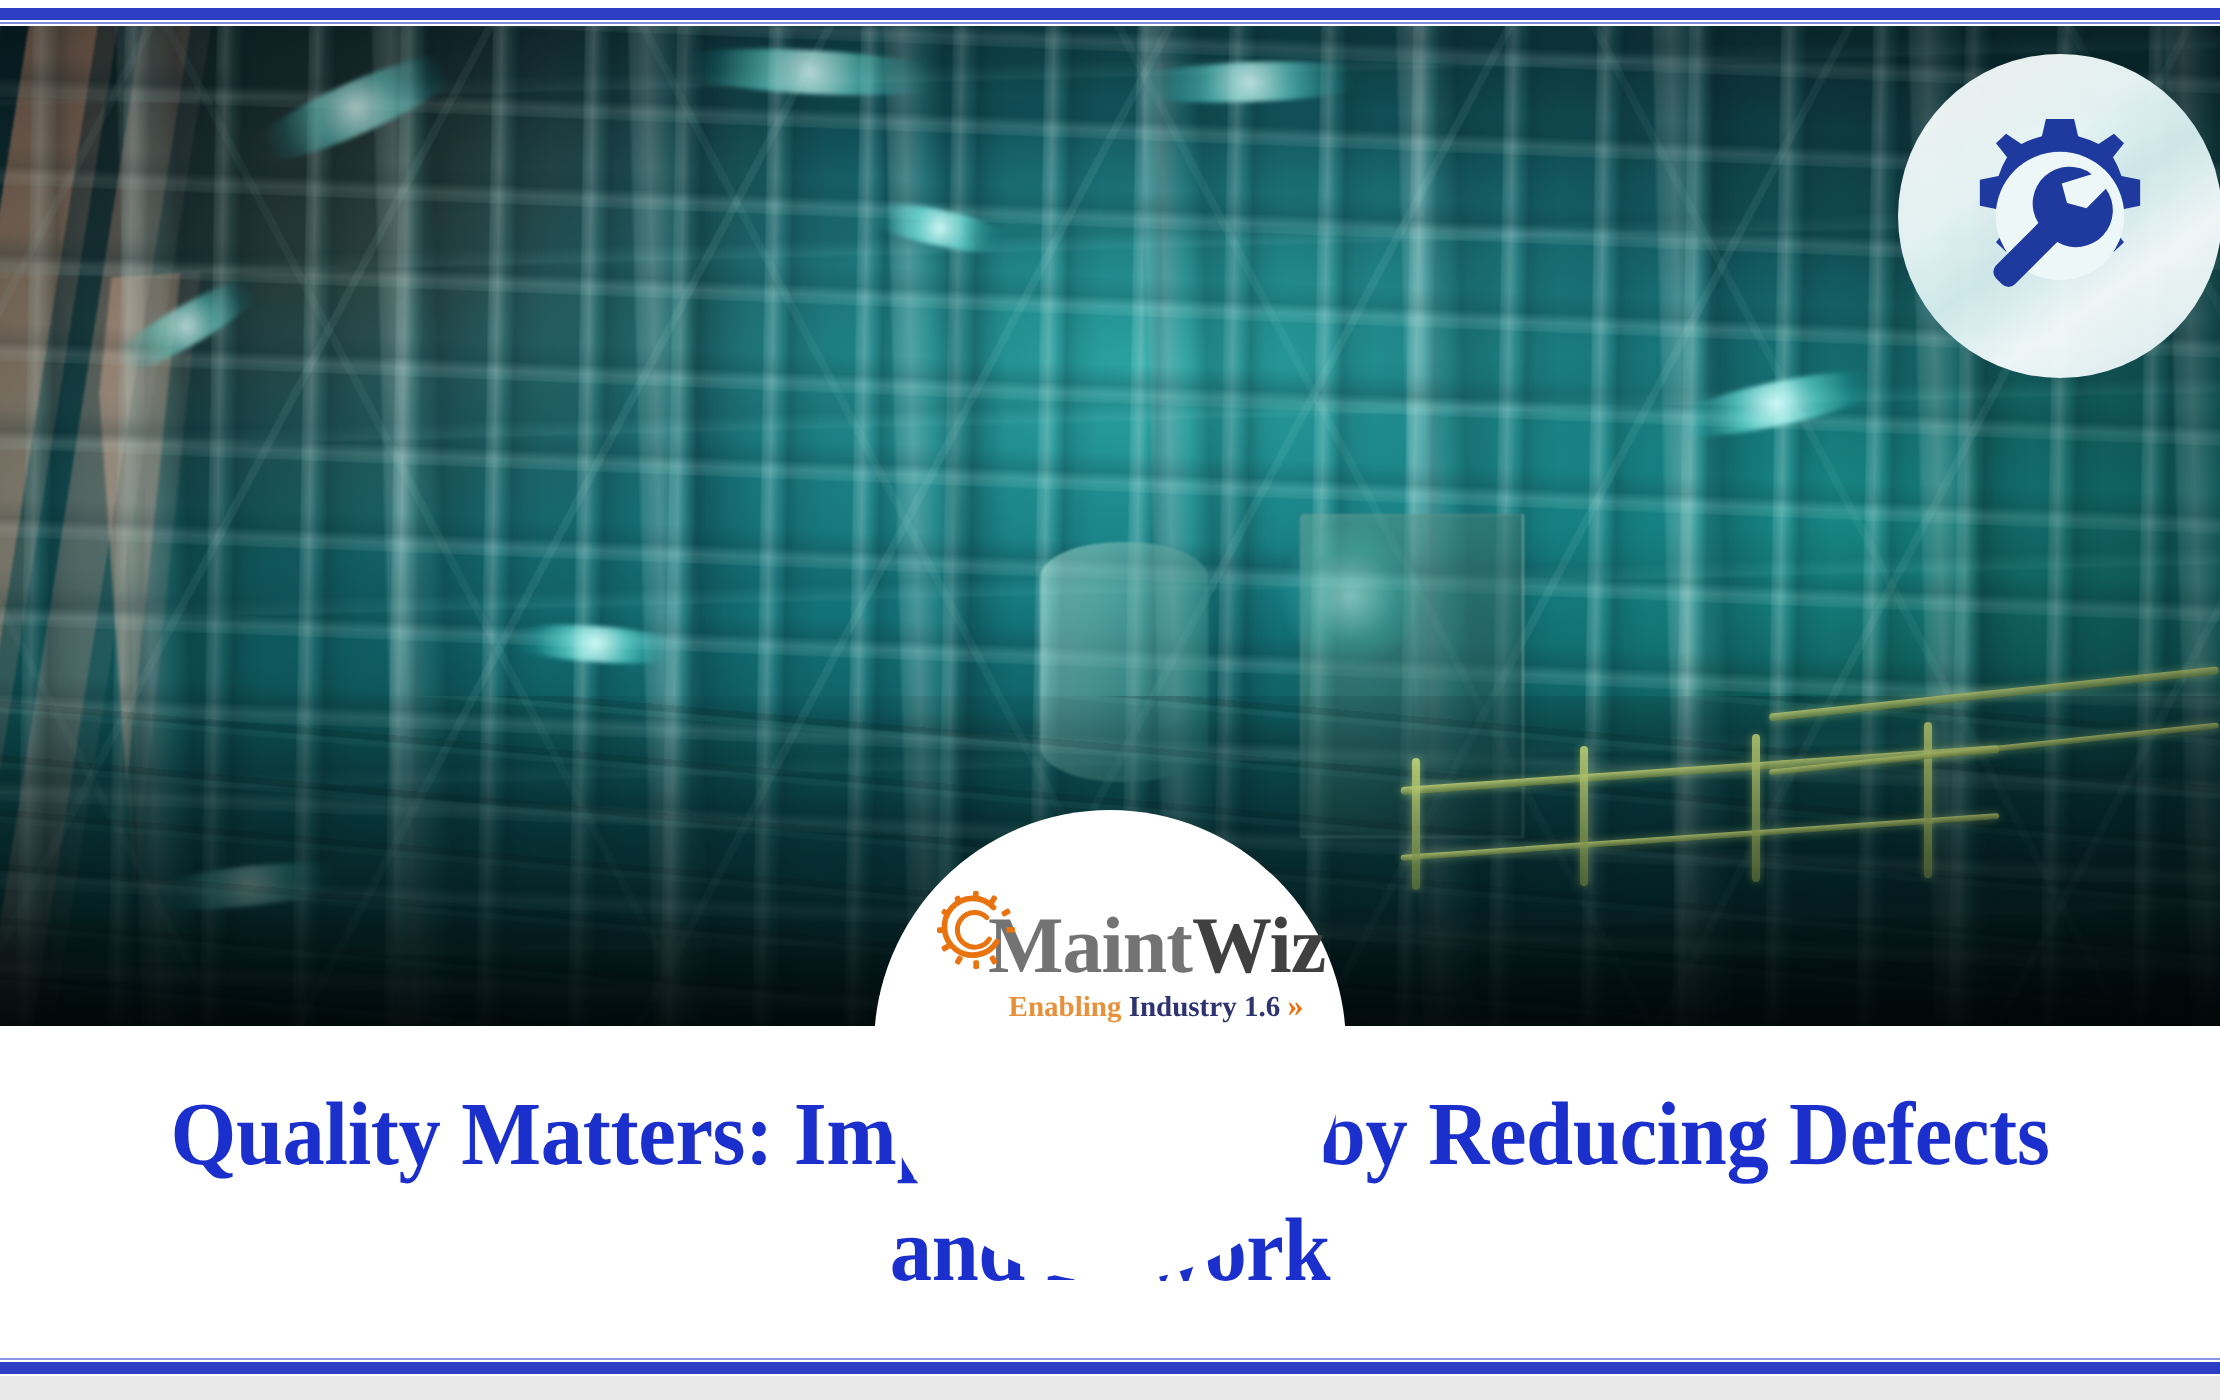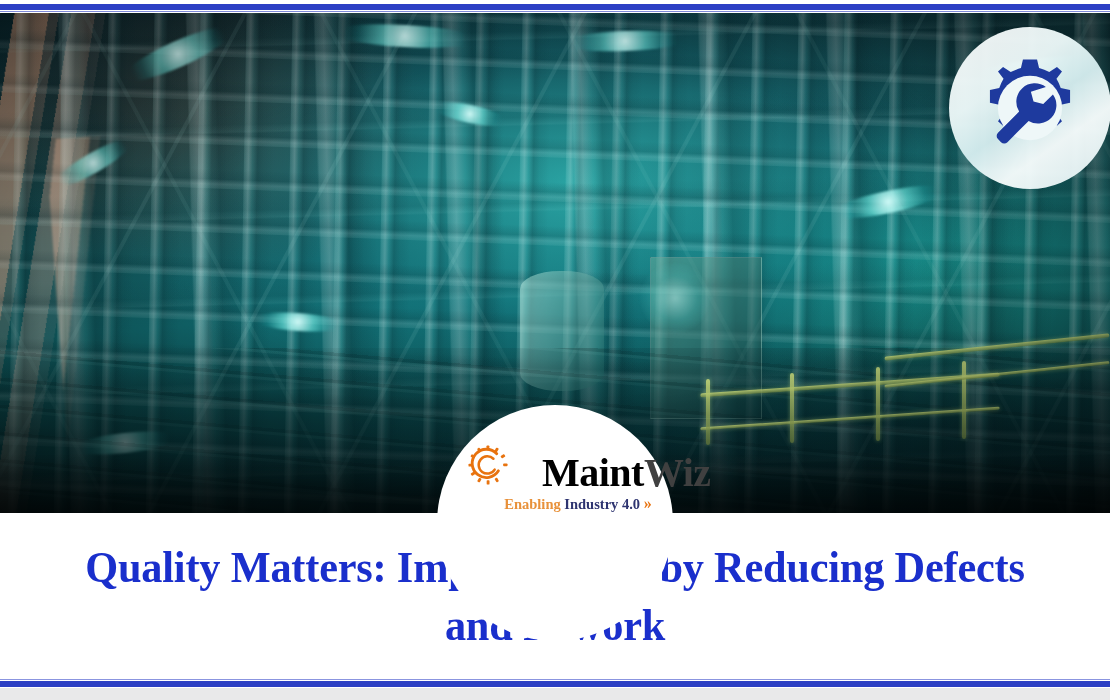--- a/index.html
+++ b/index.html
@@ -310,21 +310,21 @@
     position: absolute;
     left: 28px;
     top: 10px;
     font-family: "Liberation Serif", serif;
     font-weight: bold;
     font-size: 40px;
     letter-spacing: -0.5px;
     line-height: 1;
     white-space: nowrap;
   }
-  .logo-maint { color: #000000; margin-left: 48px; }
+  .logo-maint { color: #737373; }
   .logo-wiz   { color: #404040; }
   .logo-tag {
     position: absolute;
     left: 37px;
     top: 53px;
     width: 150px;
     text-align: center;
     font-family: "Liberation Serif", serif;
     font-weight: bold;
     font-size: 14.5px;
@@ -446,21 +446,21 @@
           <rect x="22.2" y="0.6" width="3.4" height="5.2" rx="1" transform="rotate(180 24 24)"></rect>
           <rect x="22.2" y="0.6" width="3.4" height="5.2" rx="1" transform="rotate(210 24 24)"></rect>
           <rect x="22.2" y="0.6" width="3.4" height="5.2" rx="1" transform="rotate(240 24 24)"></rect>
           <rect x="22.2" y="0.6" width="3.4" height="5.2" rx="1" transform="rotate(270 24 24)"></rect>
           <rect x="22.2" y="0.6" width="3.4" height="5.2" rx="1" transform="rotate(300 24 24)"></rect>
           <rect x="22.2" y="0.6" width="3.4" height="5.2" rx="1" transform="rotate(330 24 24)"></rect>
         </g>
       </svg>
     </span>
     <div class="logo-word"><span class="logo-maint">Maint</span><span class="logo-wiz">Wiz</span></div>
-    <div class="logo-tag"><span class="tag-enabling">Enabling</span> <span class="tag-industry">Industry 4.0</span> <span class="tag-arrow">»</span></div>
+    <div class="logo-tag"><span class="tag-enabling">Enabling</span> <span class="tag-industry">Industry 1.6</span> <span class="tag-arrow">»</span></div>
   </div>
 
   <div class="title-area">
     <h1 class="title">Quality Matters: Improve OEE by Reducing Defects and Rework</h1>
   </div>
 
   <div class="rule-bottom-hair"></div>
   <div class="rule-bottom"></div>
   <div class="footer-strip"></div>
 

